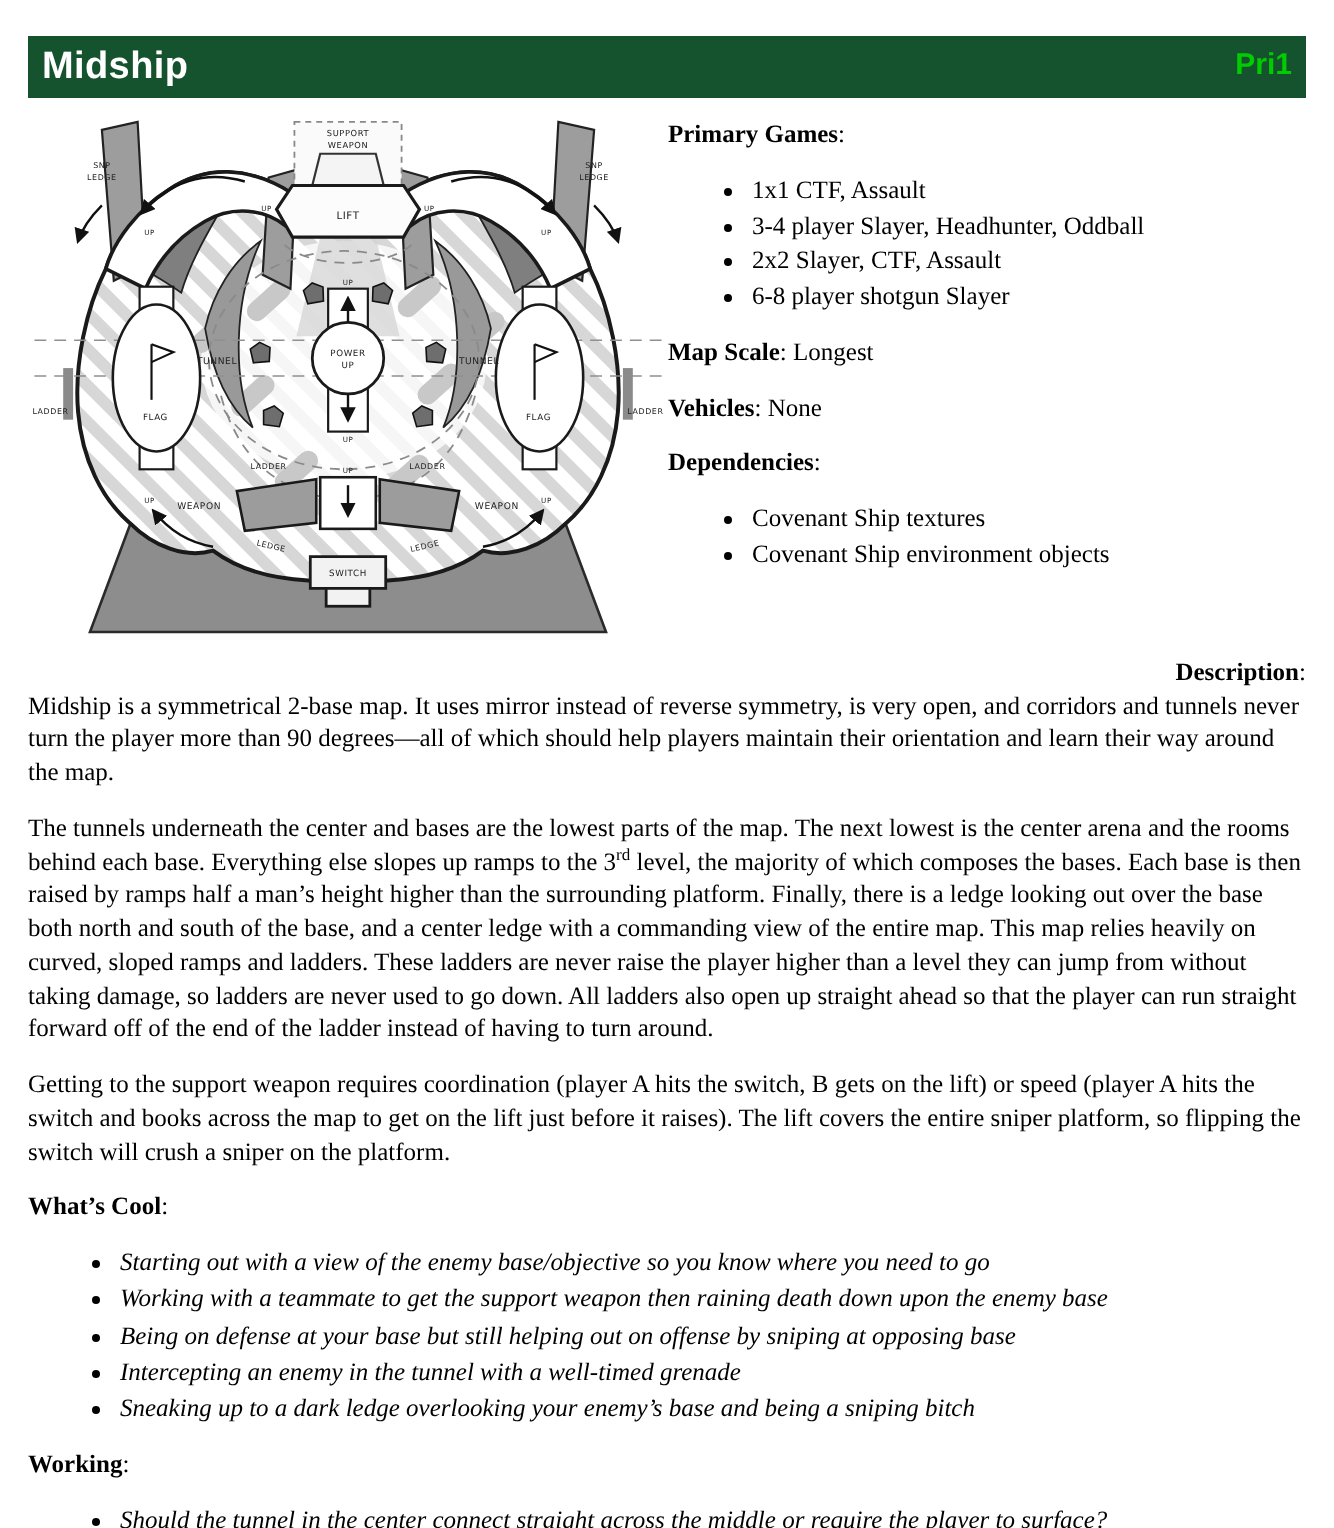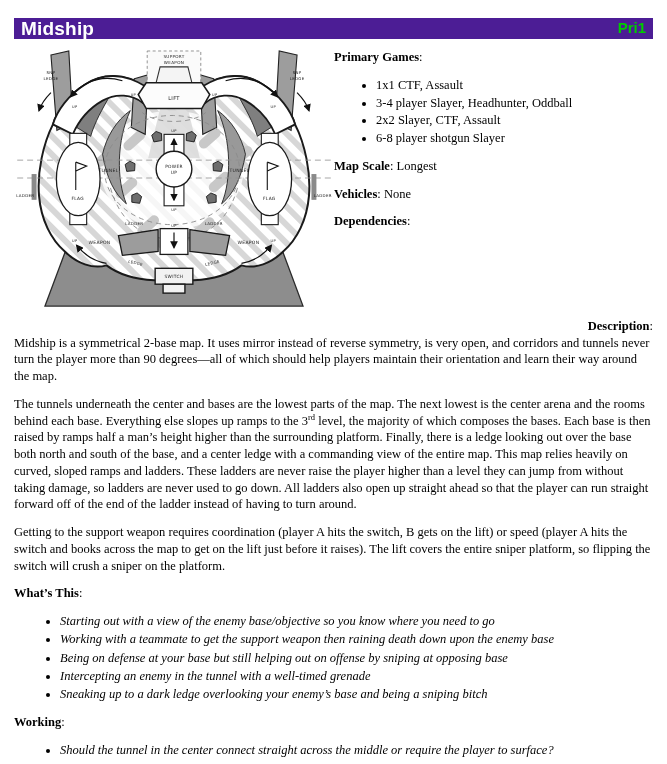--- a/index.html
+++ b/index.html
@@ -3,21 +3,21 @@
 <meta charset="utf-8">
 <style>
   html,body{margin:0;padding:0;background:#ffffff;}
   body{
     width:667px;height:764px;overflow:hidden;
     font-family:"Liberation Serif", serif;
     font-size:12.5px;line-height:1.34;color:#000;
   }
   .page{padding:18px 14px 0 14px;}
   .titlebar{
-    height:21px;background:#4c1d95;
+    height:31px;background:#14532d;
     display:flex;align-items:center;justify-content:space-between;
     padding:0 7px;box-sizing:border-box;
   }
   .titlebar .title{
     color:#ffffff;font-family:"Liberation Sans", sans-serif;
     font-weight:bold;font-size:19px;letter-spacing:0.2px;
   }
   .titlebar .priority{
     color:#00cc00;font-family:"Liberation Sans", sans-serif;
     font-weight:bold;font-size:15px;
@@ -226,30 +226,34 @@
       <p><b>Primary Games</b><span>:</span></p>
       <ul>
         <li>1x1 CTF, Assault</li>
         <li>3-4 player Slayer, Headhunter, Oddball</li>
         <li>2x2 Slayer, CTF, Assault</li>
         <li>6-8 player shotgun Slayer</li>
       </ul>
       <p><b>Map Scale</b><span>: Longest</span></p>
       <p><b>Vehicles</b><span>: None</span></p>
       <p><b>Dependencies</b><span>:</span></p>
+      <ul>
+        <li>Covenant Ship textures</li>
+        <li>Covenant Ship environment objects</li>
+      </ul>
     </div>
   </div>
 
   <div class="body-text">
     <p class="hd"><b>Description</b><span>:</span></p>
     <p><span>Midship is a symmetrical 2-base map. It uses mirror instead of reverse symmetry, is very open, and corridors and tunnels never turn the player more than 90 degrees—all of which should help players maintain their orientation and learn their way around the map.</span></p>
     <p><span>The tunnels underneath the center and bases are the lowest parts of the map. The next lowest is the center arena and the rooms behind each base. Everything else slopes up ramps to the 3</span><sup>rd</sup><span> level, the majority of which composes the bases. Each base is then raised by ramps half a man’s height higher than the surrounding platform. Finally, there is a ledge looking out over the base both north and south of the base, and a center ledge with a commanding view of the entire map. This map relies heavily on curved, sloped ramps and ladders. These ladders are never raise the player higher than a level they can jump from without taking damage, so ladders are never used to go down. All ladders also open up straight ahead so that the player can run straight forward off of the end of the ladder instead of having to turn around.</span></p>
     <p><span>Getting to the support weapon requires coordination (player A hits the switch, B gets on the lift) or speed (player A hits the switch and books across the map to get on the lift just before it raises). The lift covers the entire sniper platform, so flipping the switch will crush a sniper on the platform.</span></p>
 
-    <p><b>What’s This</b><span>:</span></p>
+    <p><b>What’s Cool</b><span>:</span></p>
     <ul>
       <li>Starting out with a view of the enemy base/objective so you know where you need to go</li>
       <li>Working with a teammate to get the support weapon then raining death down upon the enemy base</li>
       <li>Being on defense at your base but still helping out on offense by sniping at opposing base</li>
       <li>Intercepting an enemy in the tunnel with a well-timed grenade</li>
       <li>Sneaking up to a dark ledge overlooking your enemy’s base and being a sniping bitch</li>
     </ul>
 
     <p><b>Working</b><span>:</span></p>
     <ul>

